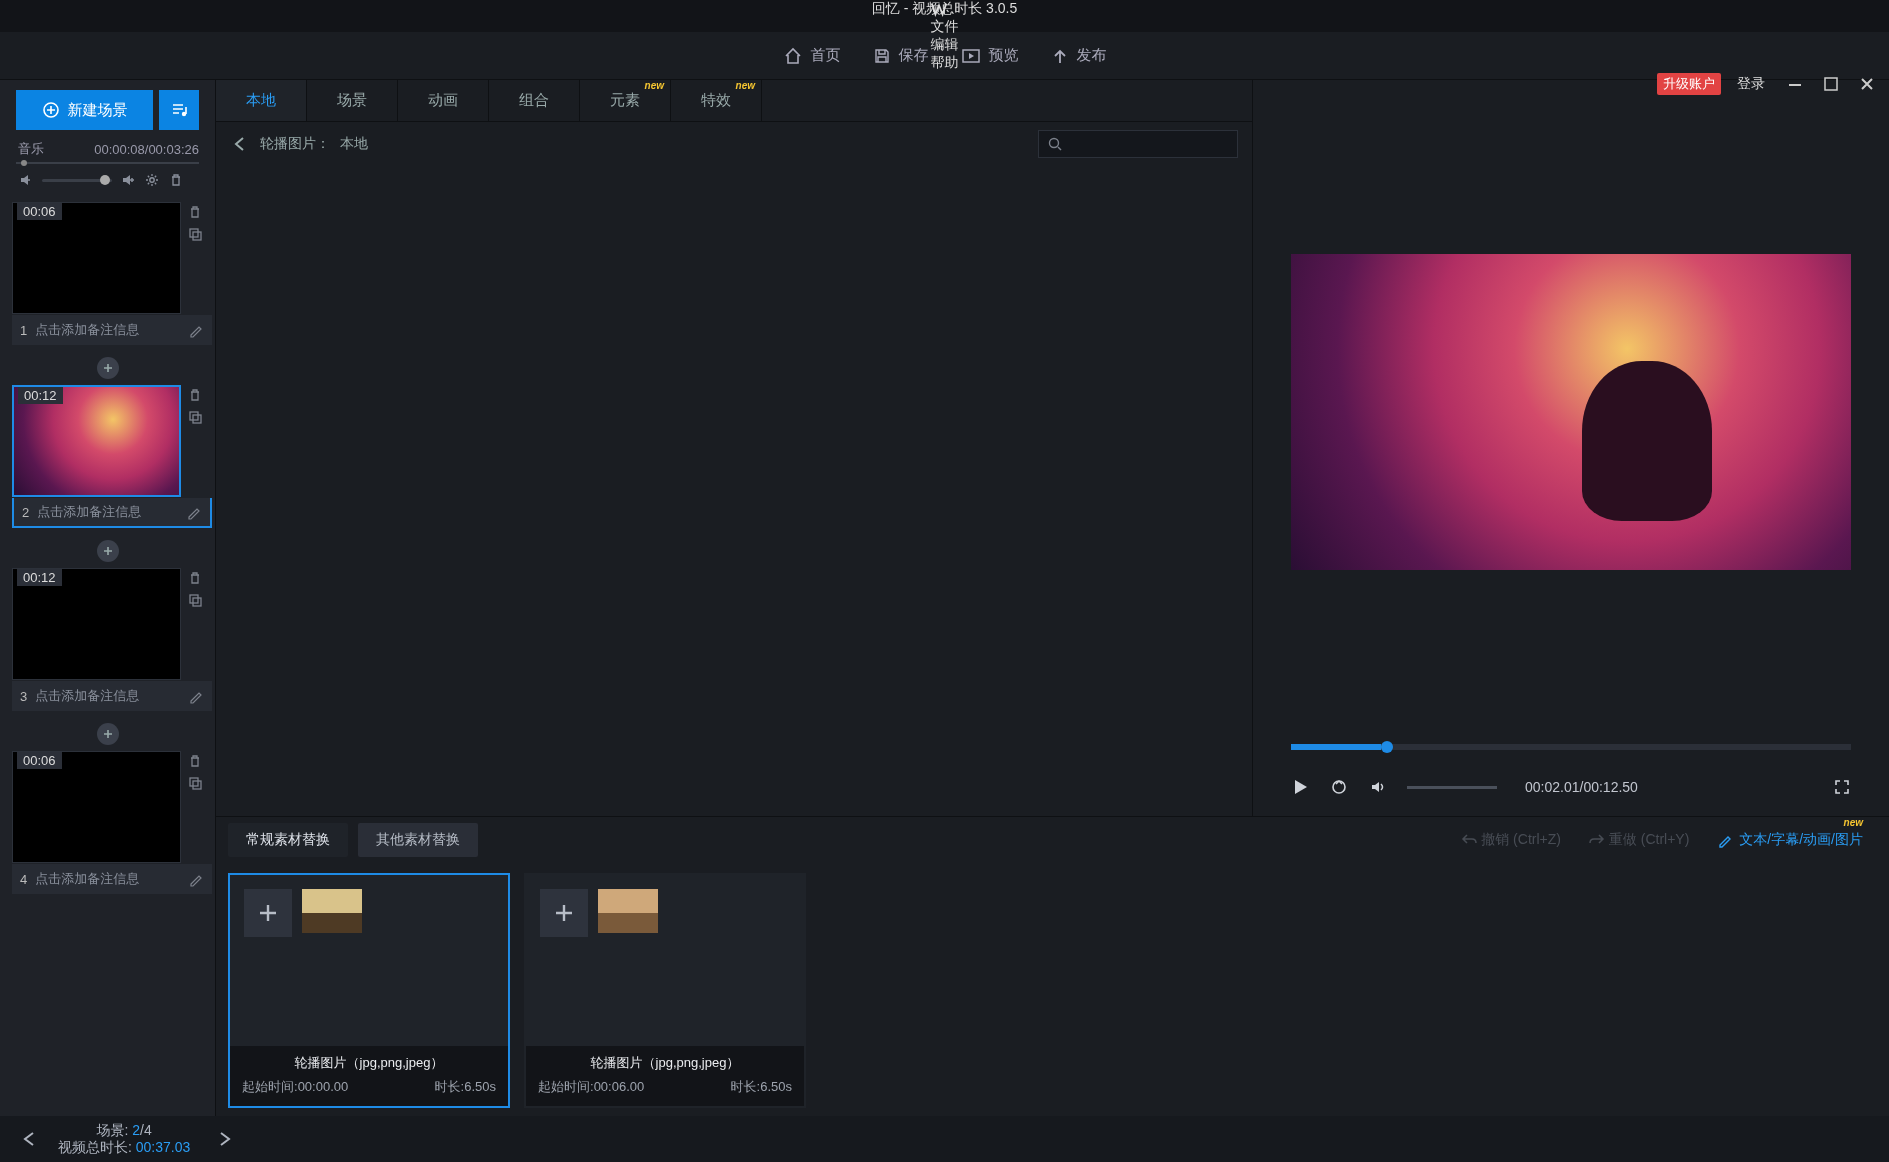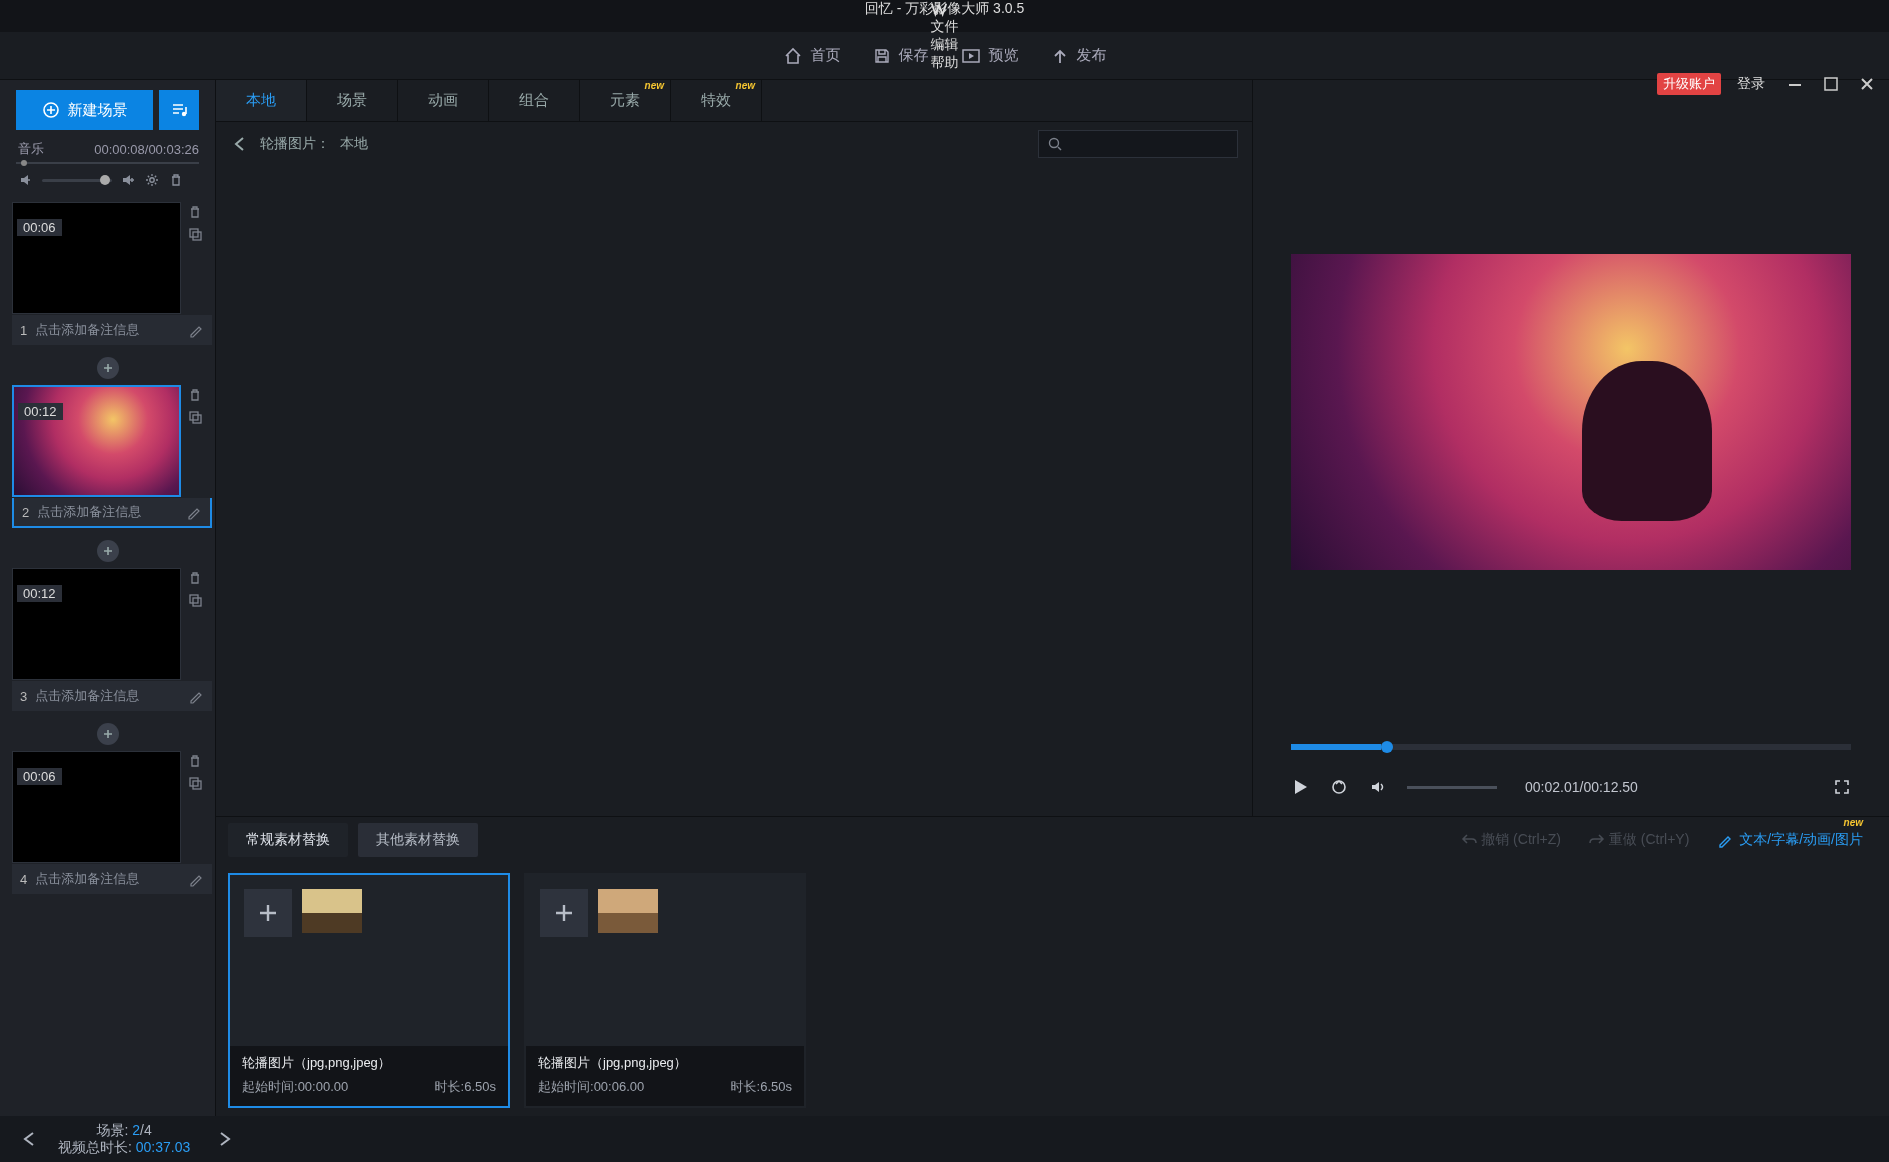--- a/index.html
+++ b/index.html
@@ -38,21 +38,21 @@
 .music-ctrl { display:flex; align-items:center; gap:8px; padding:4px 16px 10px 18px; color:#8a909c; }
 .music-ctrl .vol-track { flex: 0 0 70px; height:3px; background:#3a3f48; border-radius:2px; position:relative; }
 .music-ctrl .vol-dot { width:10px; height:10px; background:#aaa; border-radius:50%; position:absolute; left:58px; top:-4px; }
 .music-ctrl .ic { cursor:pointer; }
 
 .scene-list { flex:1; overflow-y:auto; padding: 4px 12px; }
 .scene-item { position:relative; margin-bottom: 6px; }
 .scene-row { display:flex; align-items:flex-start; gap:6px; }
 .scene-thumb { width:200px; height:112px; background:#000; border:1px solid #2c313a; position:relative; }
 .scene-thumb.sel { border:2px solid #1e8be6; }
-.scene-badge { position:absolute; top:16px; left:4px; background:#2b2f38; color:#ddd; font-size:13px; padding:1px 6px; }
+.scene-badge { position:absolute; top:0; left:4px; background:#2b2f38; color:#ddd; font-size:13px; padding:1px 6px; }
 .scene-side { display:flex; flex-direction:column; gap:6px; padding-top:2px; }
 .scene-side svg { cursor:pointer; }
 .scene-caption { width:200px; height:30px; background:#272b33; display:flex; align-items:center; gap:8px; padding:0 8px; color:#8a909c; font-size:13px; margin-top:1px; }
 .scene-caption .idx { color:#bbb; }
 .scene-item.sel .scene-caption { border:2px solid #1e8be6; border-top:none; }
 .scene-caption .edit-ic { margin-left:auto; }
 .add-between { display:flex; justify-content:center; padding:6px 0; }
 .add-between .circ { width:22px; height:22px; border-radius:50%; background:#3b404b; display:flex; align-items:center; justify-content:center; cursor:pointer; }
 
 
@@ -84,21 +84,21 @@
 .bottom-tabs .right .disabled { opacity:0.55; }
 .bottom-tabs .right .link { color:#2a9df4; display:flex; align-items:center; gap:6px; cursor:pointer; position:relative; }
 .bottom-tabs .right .link .new { position:absolute; top:-14px; right:0; font-size:10px; color:#f5c531; font-style:italic; font-weight:bold; }
 
 .mat-row { flex:1; display:flex; gap:14px; padding:10px 12px 8px 12px; }
 .mat-card { width:282px; background:#1f2329; border:2px solid transparent; display:flex; flex-direction:column; cursor:pointer; }
 .mat-card.sel { border-color:#1e8be6; }
 .mat-body { flex:1; display:flex; align-items:flex-start; gap:10px; padding:14px; }
 .mat-add { width:48px; height:48px; background:#2e333d; display:flex; align-items:center; justify-content:center; }
 .mat-thumb { width:60px; height:44px; background:#6b4a2e; }
-.mat-foot { background:#121418; padding:8px 12px 10px 12px; font-size:13px; color:#cfd3da; }
+.mat-foot { background:#121418; padding:8px 12px 10px 12px; font-size:13px; color:#cfd3da;text-align:center; }
 .mat-foot .title { margin-bottom:6px; color:#eaecef; }
 .mat-foot .row2 { display:flex; justify-content:space-between; color:#9da3ad; }
 
 
 .preview { width:636px; background:#1a1d22; display:flex; flex-direction:column; }
 .preview-canvas { flex:1; display:flex; align-items:center; justify-content:center; }
 .preview-frame { width:560px; height:316px; background:radial-gradient(circle at 60% 30%, #f3c566 0%, #d34a6a 28%, #b12e63 48%, #5a1750 72%, #2a0e34 100%); position:relative; overflow:hidden; }
 .preview-frame::after { content:''; position:absolute; left:52%; top:34%; width:130px; height:160px; background:#2a0e1f; border-radius:60px 60px 40px 40px / 70px 70px 30px 30px; filter:blur(0.5px); }
 .preview-scrub { height:6px; background:#2b2f38; position:relative; margin:0 38px; }
 .preview-scrub .prog { position:absolute; left:0; top:0; height:100%; width:16%; background:#1e8be6; }
@@ -129,21 +129,21 @@
 
 <div class="titlebar">
   <span class="logo">
     <svg viewBox="0 0 20 20" width="18" height="18">
         <path d="M2 4 L6 16 L10 6 L14 16 L18 4" stroke="#ddd" stroke-width="2" fill="none"></path>
       </svg>
   </span>
   <span class="menu-item">文件</span>
   <span class="menu-item">编辑</span>
   <span class="menu-item">帮助</span>
-  <span class="app-title">回忆 - 万彩影像大师 3.0.5</span>
+  <span class="app-title">回忆 - 视频总时长 3.0.5</span>
   <div class="right">
     <span class="upgrade">升级账户</span>
     <span class="login">登录</span>
     <span class="winbtn">
         <svg width="14" height="14">
           <rect x="1" y="7" width="12" height="2" fill="#ccc"></rect>
         </svg>
       </span>
     <span class="winbtn">
         <svg width="14" height="14">

